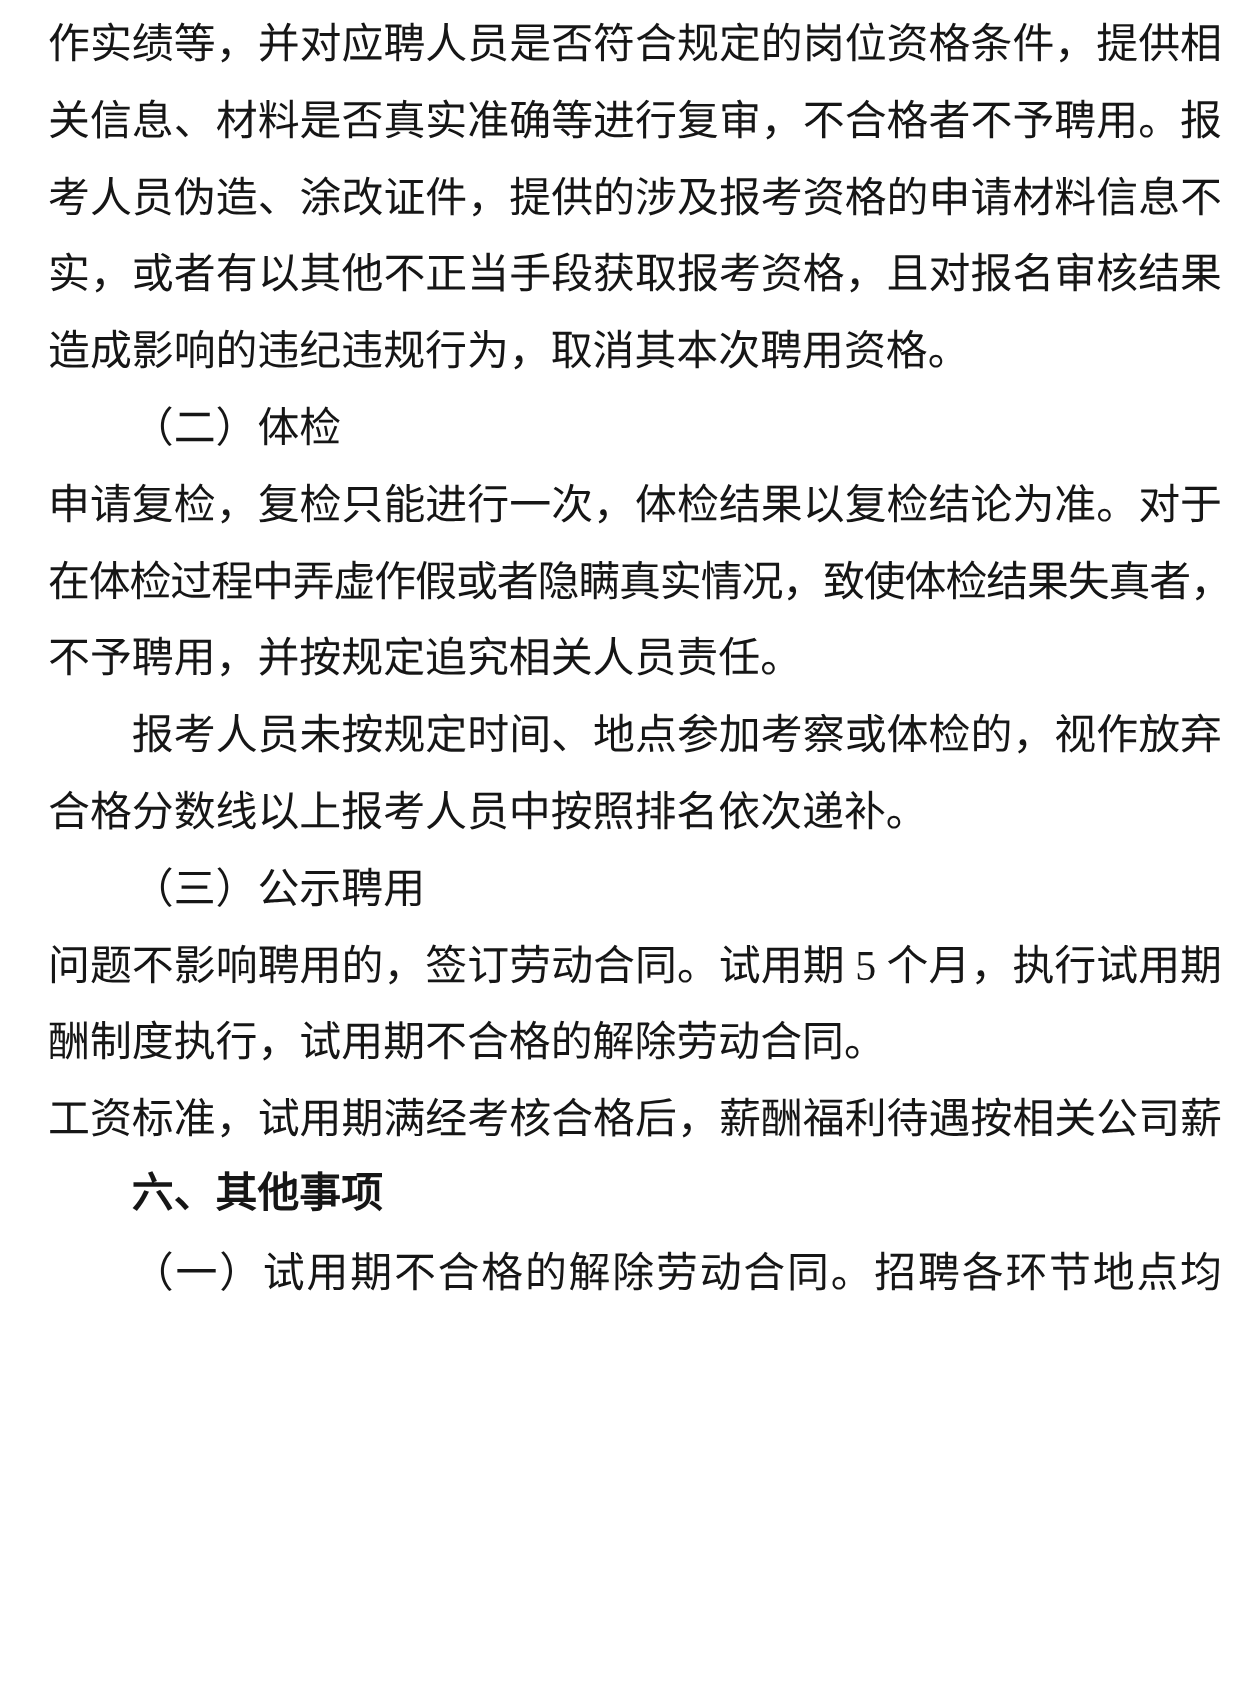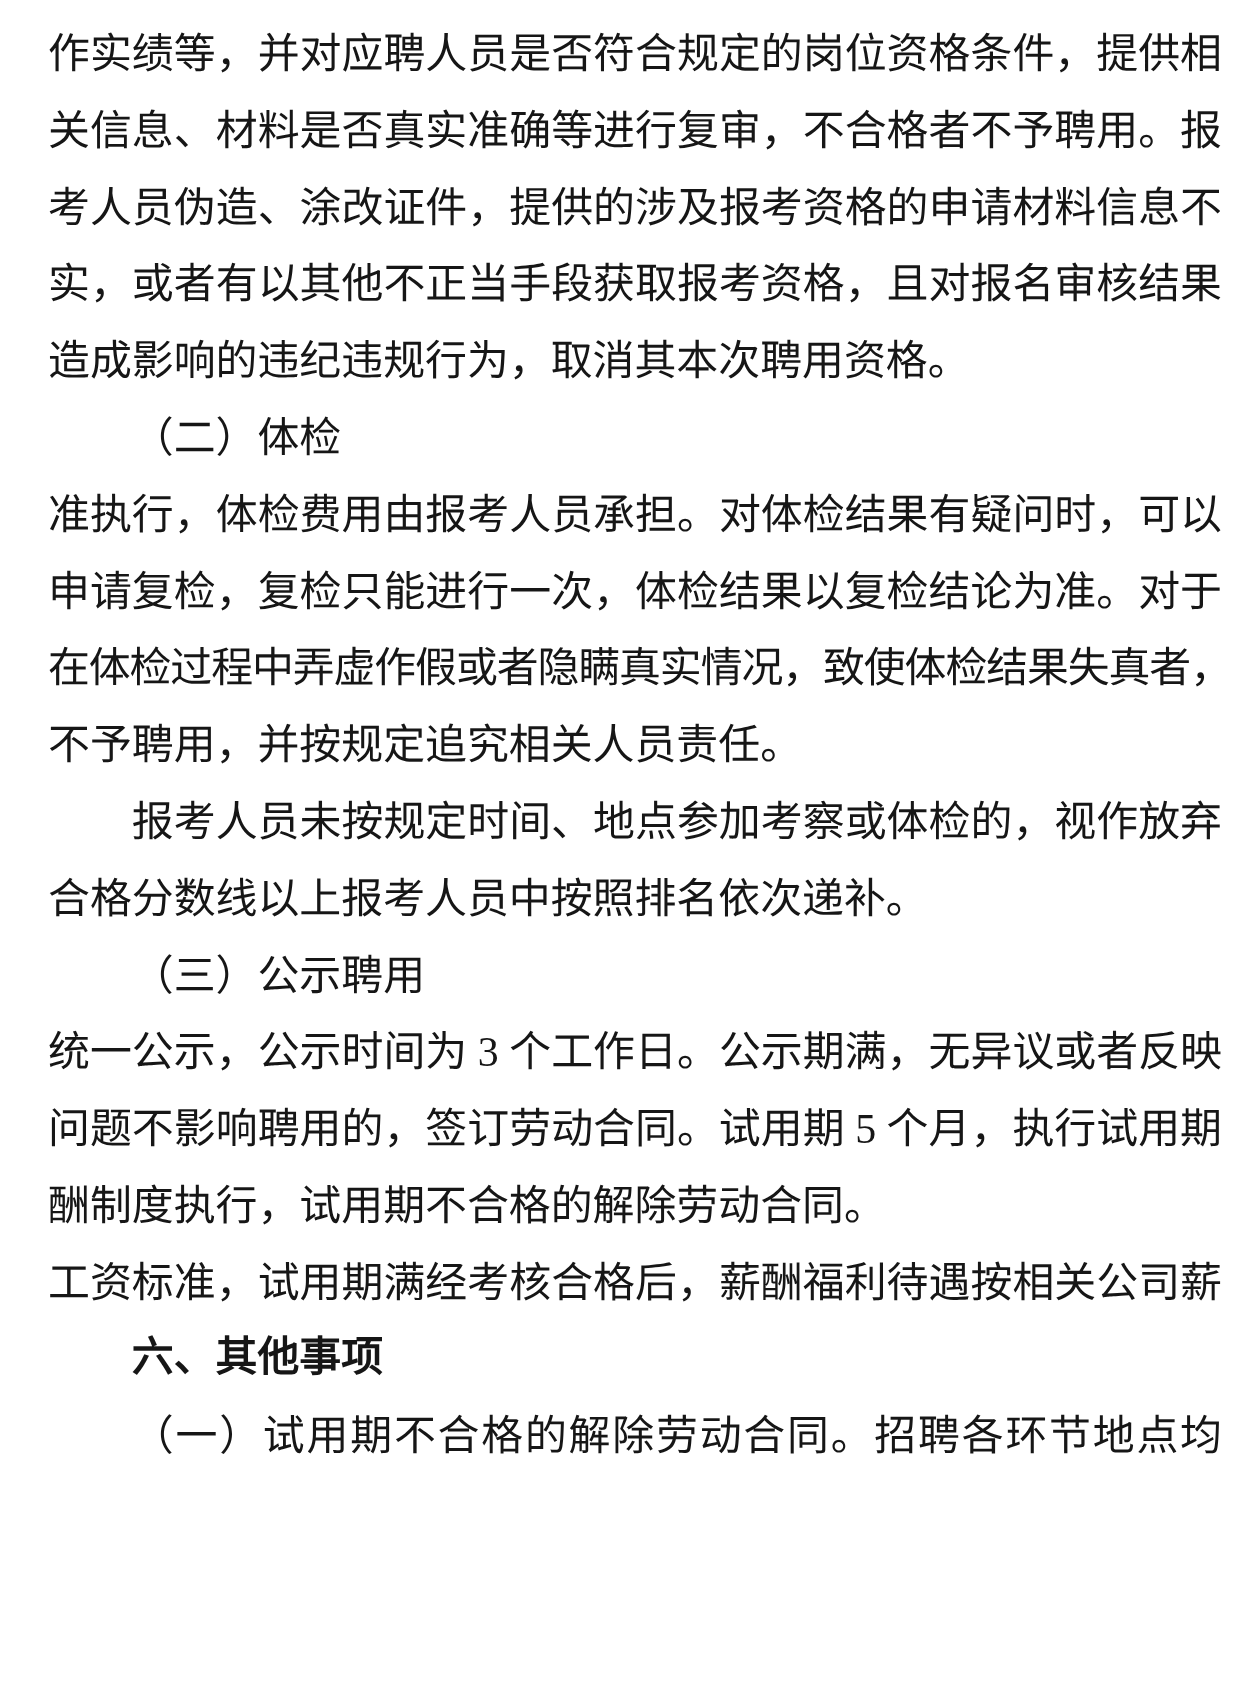--- a/index.html
+++ b/index.html
@@ -10,21 +10,21 @@
     position: relative;
     width: 1254px;
     height: 1692px;
     background: #ffffff;
     overflow: hidden;
     color: #161616;
     font-family: "Liberation Serif", "DejaVu Serif", serif;
   }
   .doc {
     position: absolute;
-    top: 16px;
+    top: 6px;
     left: 48px;
     width: 1174px;
   }
   .line {
     height: 76.8px;
     line-height: 76.8px;
     font-size: 41.9px;
     white-space: nowrap;
     text-align: justify;
     text-align-last: justify;
@@ -48,26 +48,24 @@
 </head>
 <body>
 
 <div class="doc">
   <div class="line">作实绩等，并对应聘人员是否符合规定的岗位资格条件，提供相</div>
   <div class="line">关信息、材料是否真实准确等进行复审，不合格者不予聘用。报</div>
   <div class="line">考人员伪造、涂改证件，提供的涉及报考资格的申请材料信息不</div>
   <div class="line">实，或者有以其他不正当手段获取报考资格，且对报名审核结果</div>
   <div class="line end">造成影响的违纪违规行为，取消其本次聘用资格。</div>
   <div class="line indent end">（二）体检</div>
-  <div class="line">准执行，体检费用由报考人员承担。对体检结果有疑问时，可以</div>
   <div class="line">申请复检，复检只能进行一次，体检结果以复检结论为准。对于</div>
   <div class="line tight">在体检过程中弄虚作假或者隐瞒真实情况，致使体检结果失真者，</div>
   <div class="line end">不予聘用，并按规定追究相关人员责任。</div>
   <div class="line indent">报考人员未按规定时间、地点参加考察或体检的，视作放弃</div>
   <div class="line end">合格分数线以上报考人员中按照排名依次递补。</div>
   <div class="line indent end">（三）公示聘用</div>
-  <div class="line">统一公示，公示时间为 3 个工作日。公示期满，无异议或者反映</div>
   <div class="line">问题不影响聘用的，签订劳动合同。试用期 5 个月，执行试用期</div>
   <div class="line end">酬制度执行，试用期不合格的解除劳动合同。</div>
   <div class="line">工资标准，试用期满经考核合格后，薪酬福利待遇按相关公司薪</div>
   <div class="line indent end heading">六、其他事项</div>
   <div class="line indent">（一）试用期不合格的解除劳动合同。招聘各环节地点均</div>
 </div>
 
 </body></html>

